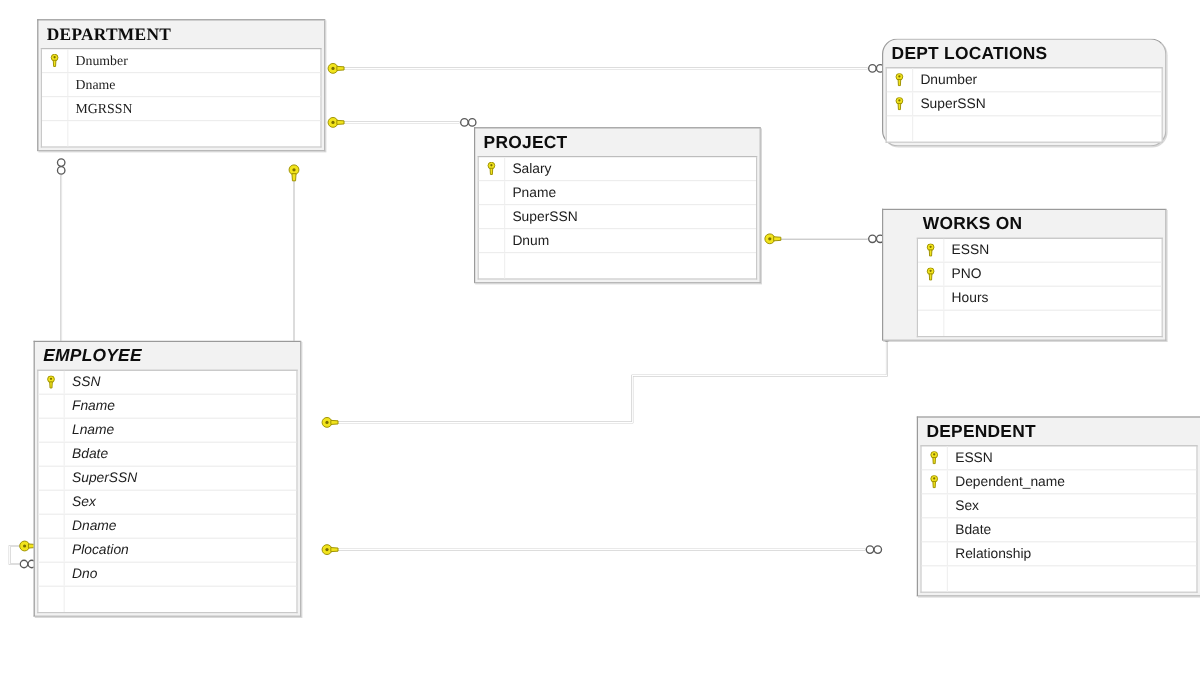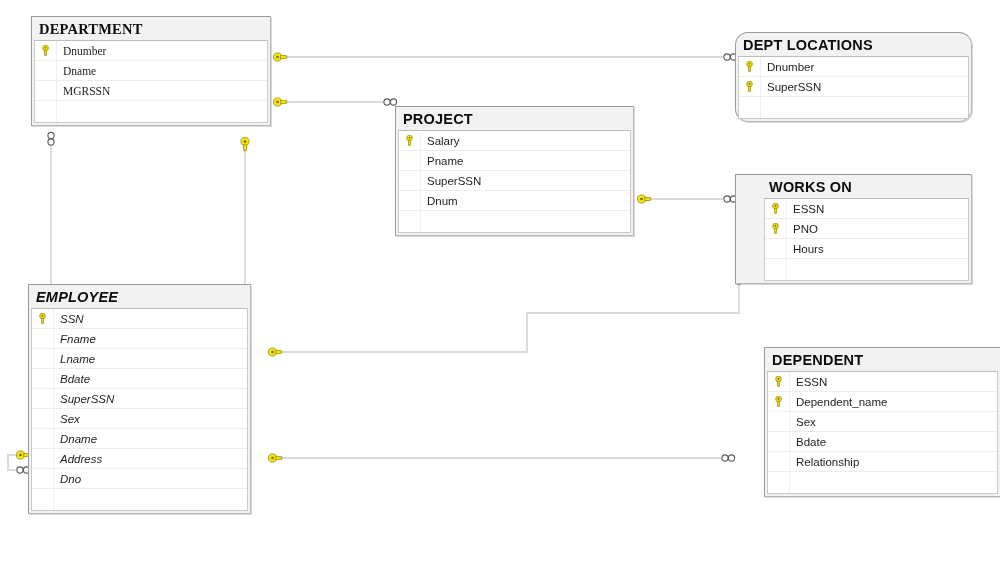--- a/index.html
+++ b/index.html
@@ -353,21 +353,21 @@
           <div class="attr-row">
             <div class="attr-gutter"></div>
             <div class="attr-name">Sex</div>
           </div>
           <div class="attr-row">
             <div class="attr-gutter"></div>
             <div class="attr-name">Dname</div>
           </div>
           <div class="attr-row">
             <div class="attr-gutter"></div>
-            <div class="attr-name">Address</div>
+            <div class="attr-name">Plocation</div>
           </div>
           <div class="attr-row">
             <div class="attr-gutter"></div>
             <div class="attr-name">Dno</div>
           </div>
           <div class="attr-row empty-row">
             <div class="attr-gutter"></div>
           </div>
         </div>
       </div>

